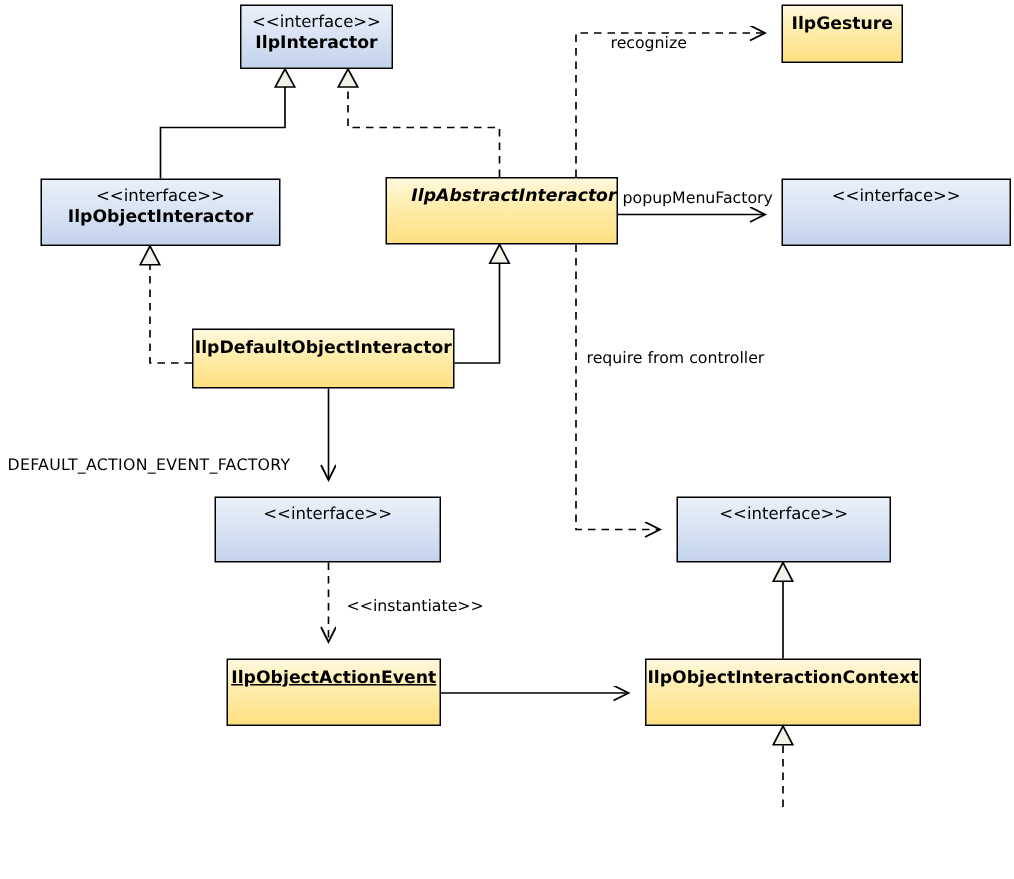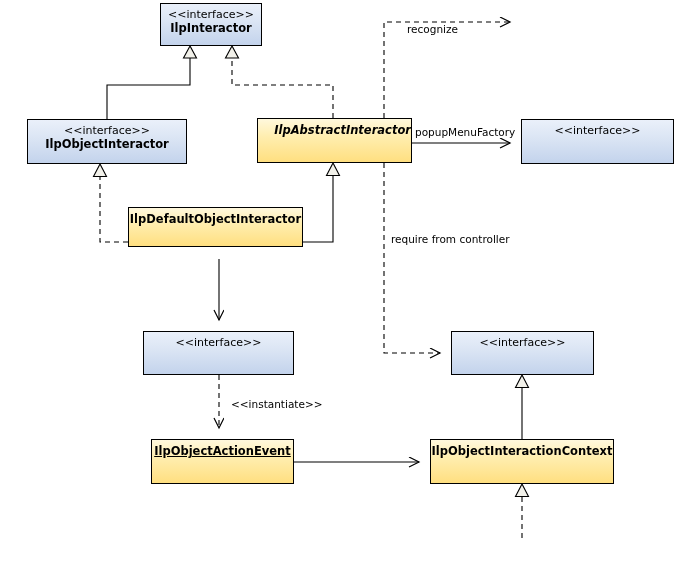--- a/index.html
+++ b/index.html
@@ -141,35 +141,38 @@
       <path d="M 522 538 L 522 496" fill="none" stroke="#000" stroke-width="1.1" stroke-dasharray="5,4"></path>
       <path d="M 522 484 L 515.5 496.5 L 528.5 496.5 Z" fill="#f2f1ea" stroke="#000" stroke-width="1.1"></path>
     </g>
   </svg>
 
   <div class="node iface" style="left:160px; top:3px; width:102px; height:43px;">
     <span class="stereo">&lt;&lt;interface&gt;&gt;</span>
     <span class="nname">IlpInteractor</span>
   </div>
 
+  <div class="node cls" style="left:521px; top:3px; width:81px; height:39px;">
+    <span class="nname">IlpGesture</span>
+  </div>
 
   <div class="node iface" style="left:27px; top:119px; width:160px; height:45px;">
     <span class="stereo">&lt;&lt;interface&gt;&gt;</span>
     <span class="nname">IlpObjectInteractor</span>
   </div>
 
   <div class="node cls" style="left:257px; top:118px; width:155px; height:45px;">
     <span class="nname abstract">IlpAbstractInteractor</span>
   </div>
 
   <div class="node iface" style="left:521px; top:119px; width:153px; height:45px;">
     <span class="stereo">&lt;&lt;interface&gt;&gt;</span>
   </div>
 
-  <div class="node cls" style="left:128px; top:207px; width:175px; height:40px;">
+  <div class="node cls" style="left:128px; top:219px; width:175px; height:40px;">
     <span class="nname">IlpDefaultObjectInteractor</span>
   </div>
 
   <div class="node iface" style="left:143px; top:331px; width:151px; height:44px;">
     <span class="stereo">&lt;&lt;interface&gt;&gt;</span>
   </div>
 
   <div class="node iface" style="left:451px; top:331px; width:143px; height:44px;">
     <span class="stereo">&lt;&lt;interface&gt;&gt;</span>
   </div>
@@ -182,16 +185,17 @@
     <span class="nname">IlpObjectInteractionContext</span>
   </div>
 
 
   <div class="edge-label" style="left:407px; top:23px;text-align:right;">recognize</div>
 
   <div class="edge-label" style="left:415px; top:126px;">popupMenuFactory</div>
 
   <div class="edge-label" style="left:391px; top:233px;">require from controller</div>
 
+  <div class="edge-label mono" style="left:5px; top:304px;">DEFAULT_ACTION_EVENT_FACTORY</div>
 
   <div class="edge-label" style="left:231px; top:398px;">&lt;&lt;instantiate&gt;&gt;</div>
 
 </div>
 
 </body></html>

